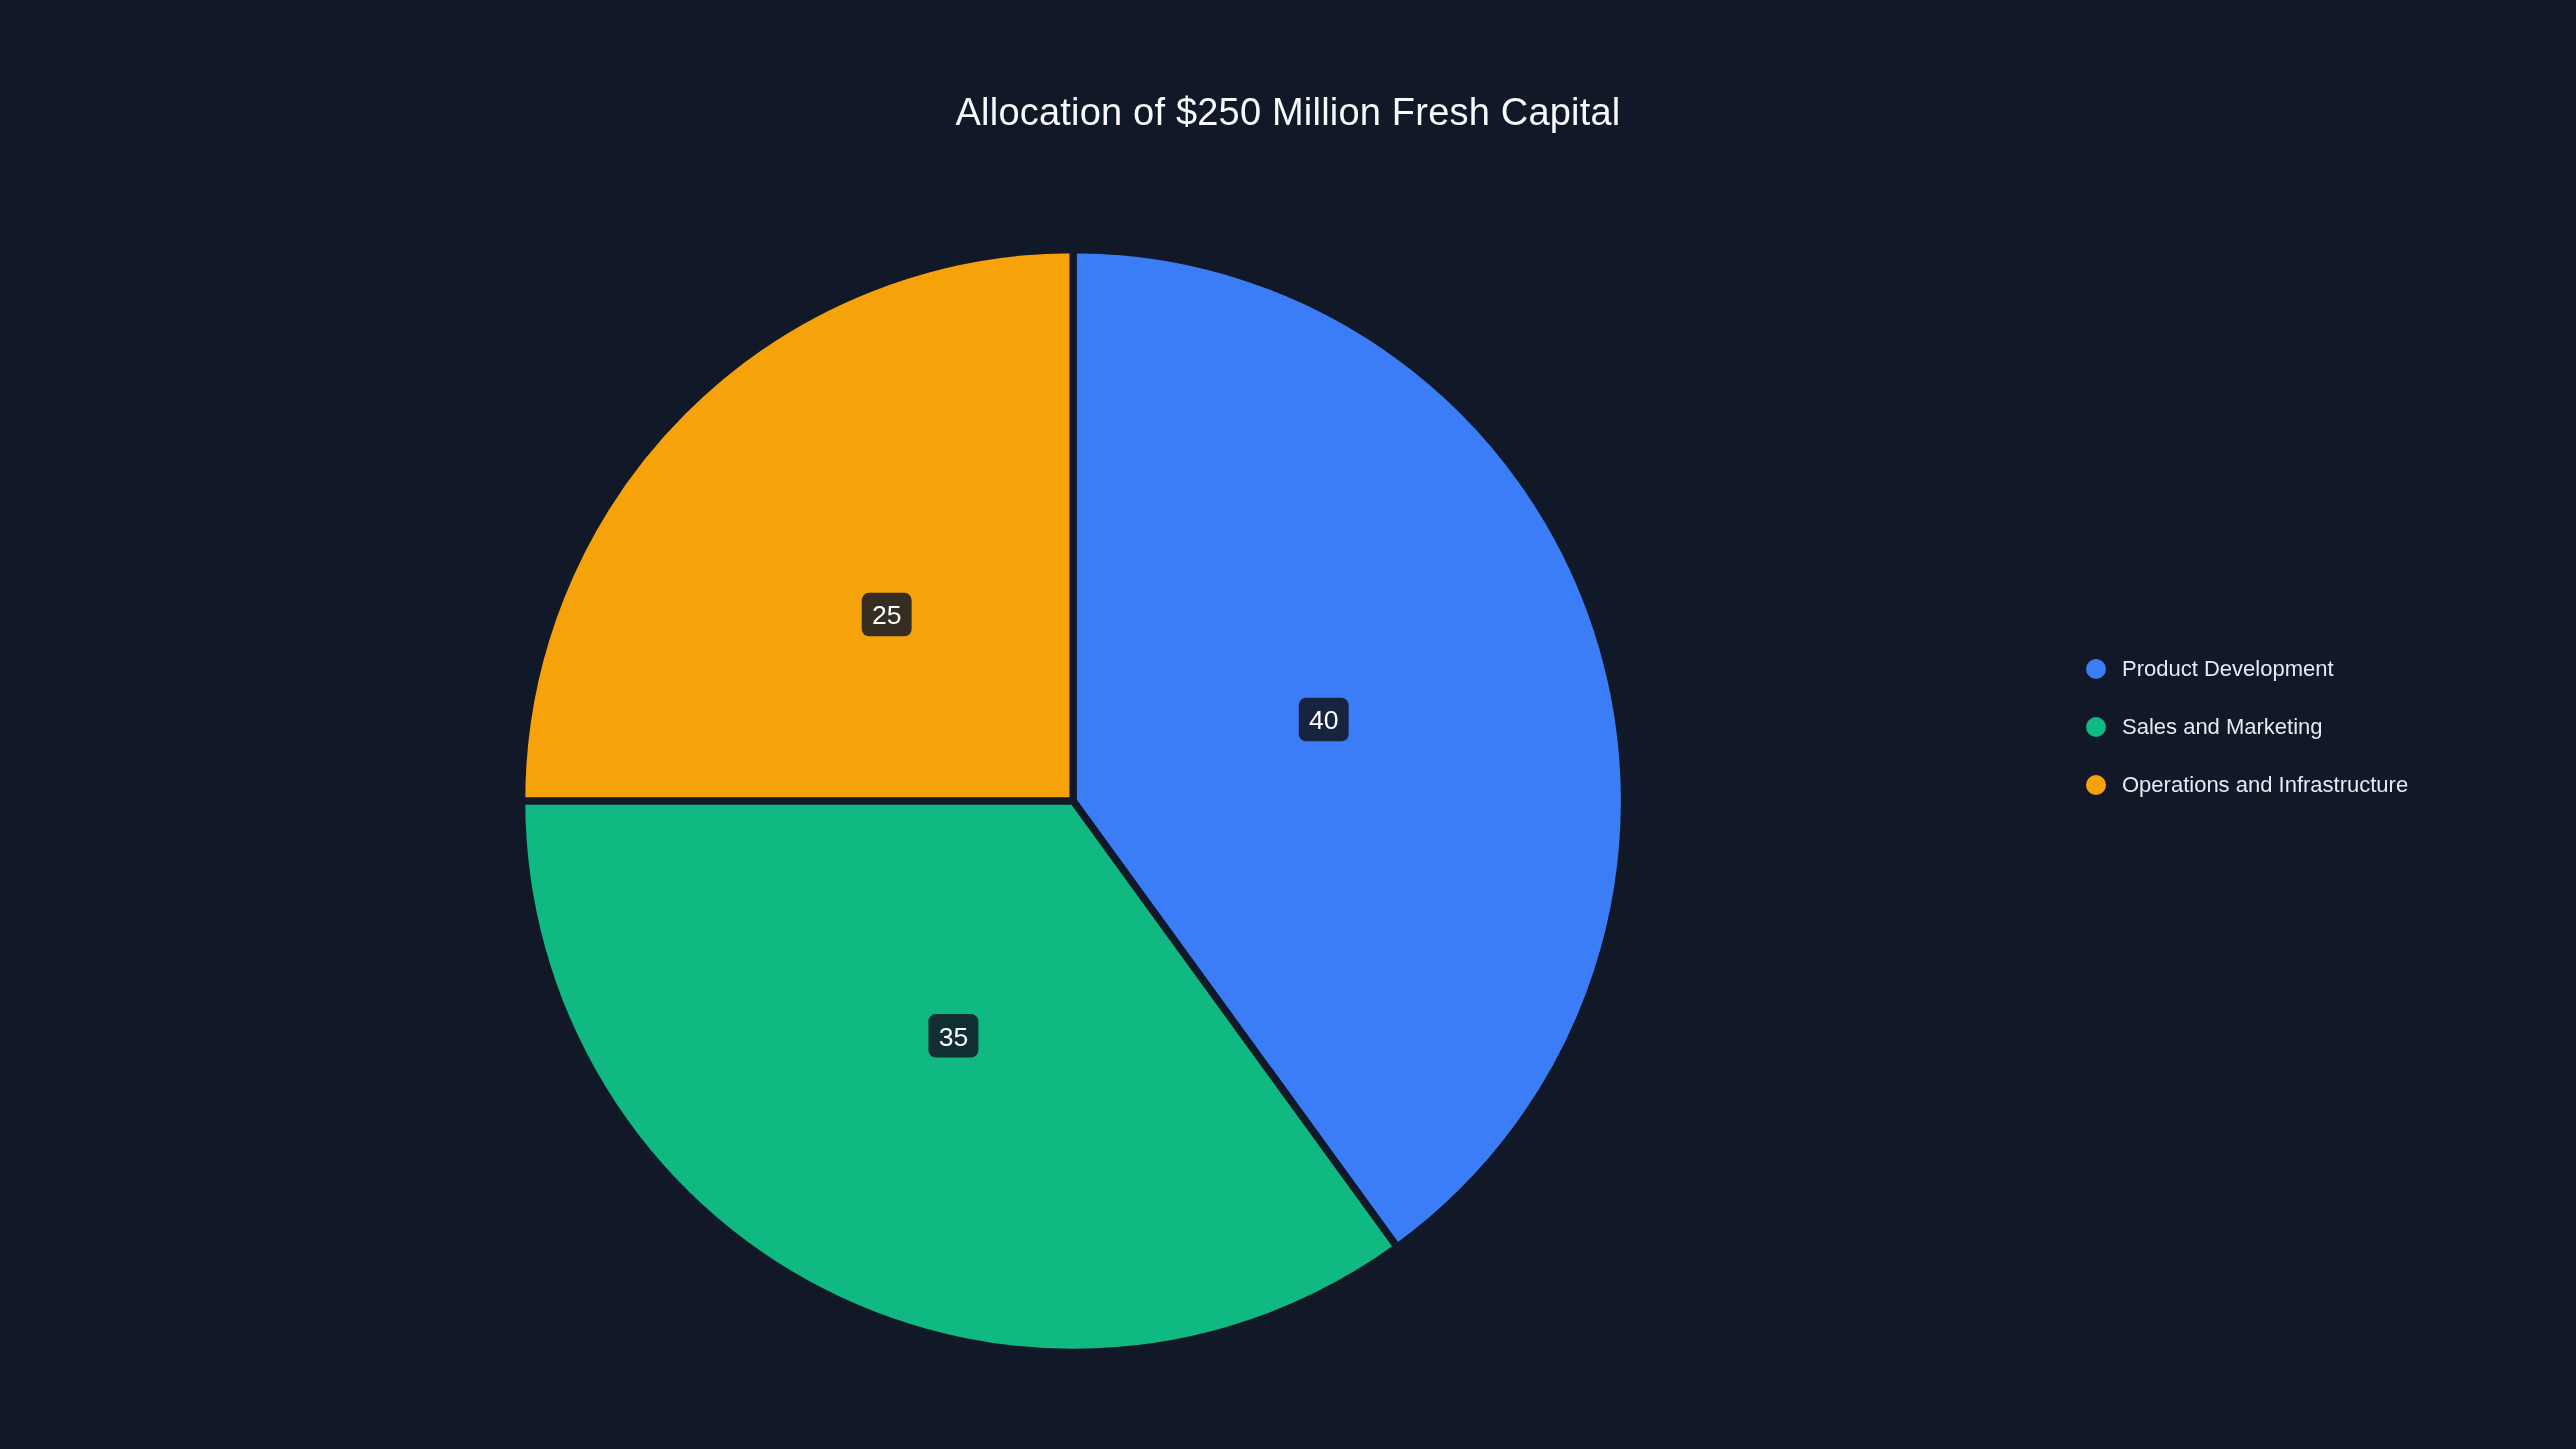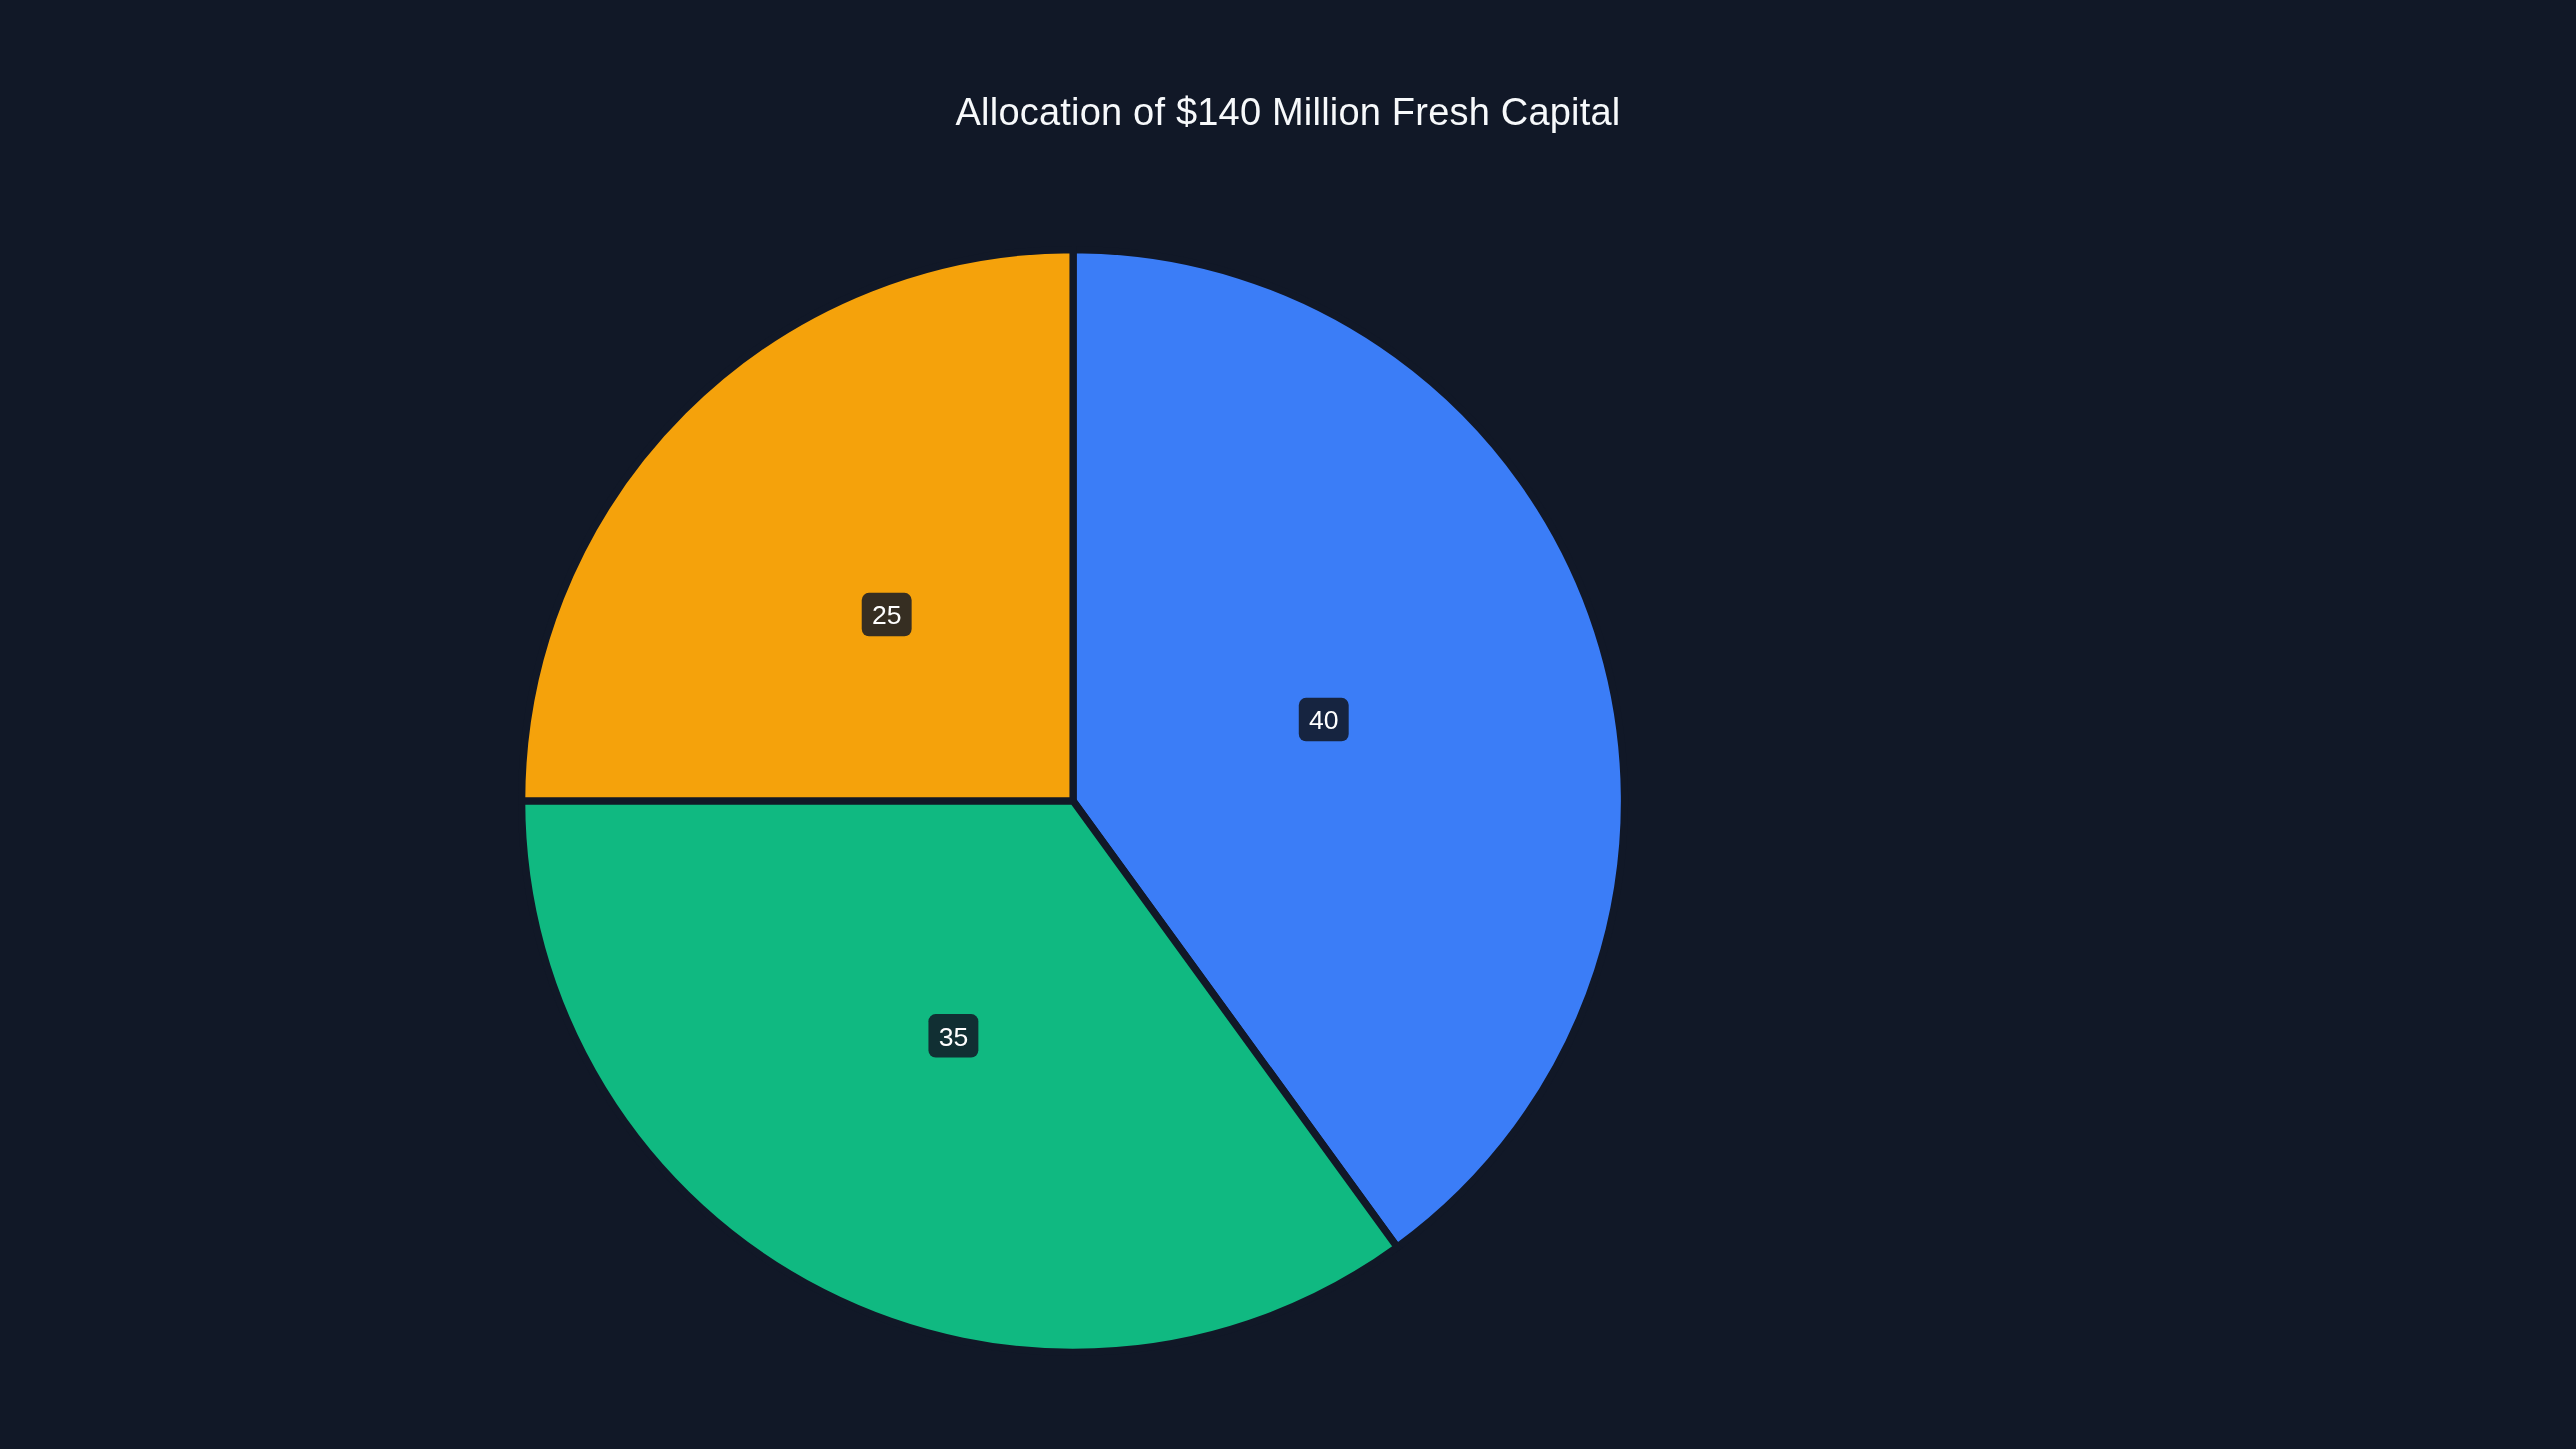--- a/index.html
+++ b/index.html
@@ -82,33 +82,47 @@
     color: #e6eaf1;
     font-weight: 400;
     line-height: 1;
   }
 </style>
 </head>
 <body>
 
 <div id="chart-root" style="background: rgb(17, 24, 39);">
 
-  <div id="chart-title" style="color: rgb(247, 249, 251);">Allocation of $140 Million Fresh Capital</div>
+  <div id="chart-title" style="color: rgb(247, 249, 251);">Allocation of $250 Million Fresh Capital</div>
 
   <svg id="pie-svg" viewBox="0 0 3200 1800">
     <g id="slices-group">
         <path d="M 1333 995 L 1333.00 310.00 A 685 685 0 0 1 1735.63 1549.18 Z" fill="#3b7df7" class="slice-path"></path>
         <path d="M 1333 995 L 1735.63 1549.18 A 685 685 0 0 1 648.00 995.00 Z" fill="#10b981" class="slice-path"></path>
         <path d="M 1333 995 L 648.00 995.00 A 685 685 0 0 1 1333.00 310.00 Z" fill="#f5a20b" class="slice-path"></path>
       </g>
     <g id="labels-group">
         <rect x="1613.40" y="866.82" width="62" height="54" rx="9" ry="9" fill="rgba(17,24,39,0.88)" class="datalabel-box"></rect>
         <text x="1644.40" y="894.82" class="datalabel-text">40</text>
         <rect x="1153.35" y="1259.74" width="62" height="54" rx="9" ry="9" fill="rgba(17,24,39,0.86)" class="datalabel-box"></rect>
         <text x="1184.35" y="1287.74" class="datalabel-text">35</text>
         <rect x="1070.47" y="736.47" width="62" height="54" rx="9" ry="9" fill="rgba(17,24,39,0.84)" class="datalabel-box"></rect>
         <text x="1101.47" y="764.47" class="datalabel-text">25</text>
       </g>
   </svg>
 
+  <div id="legend">
+    <div class="legend-row">
+      <span class="legend-marker" style="background: rgb(59, 125, 247);"></span>
+      <span class="legend-label">Product Development</span>
+    </div>
+    <div class="legend-row">
+      <span class="legend-marker" style="background: rgb(16, 185, 129);"></span>
+      <span class="legend-label">Sales and Marketing</span>
+    </div>
+    <div class="legend-row">
+      <span class="legend-marker" style="background: rgb(245, 162, 11);"></span>
+      <span class="legend-label">Operations and Infrastructure</span>
+    </div>
+  </div>
 
 </div>
 
 
 </body></html>

